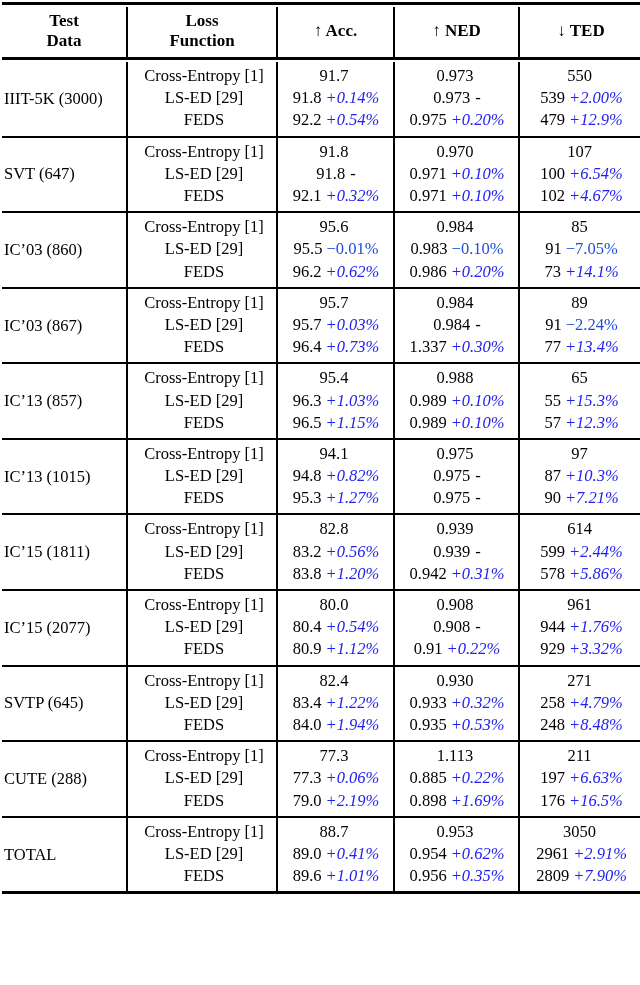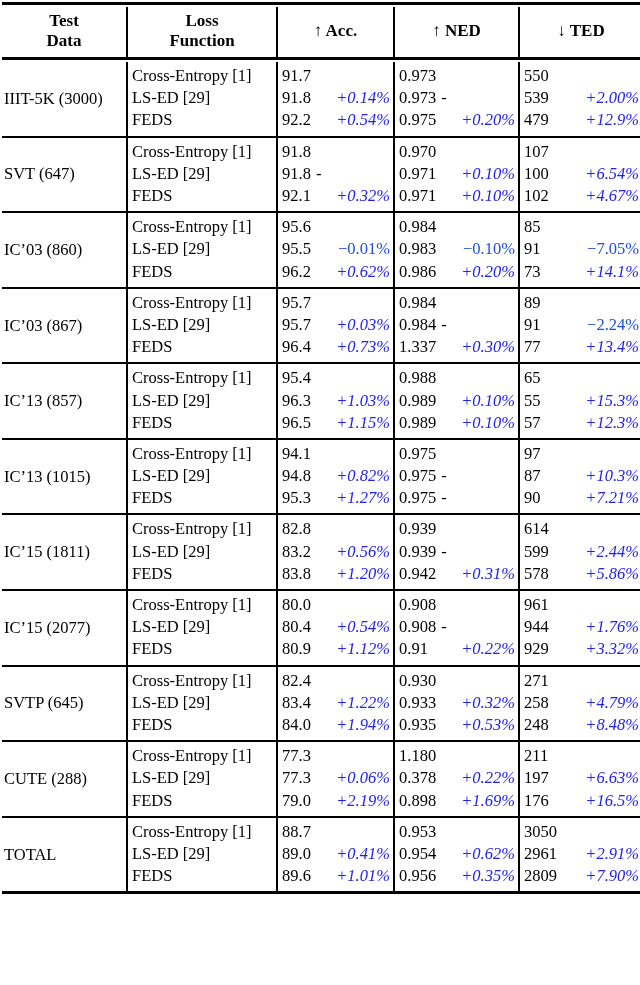--- a/index.html
+++ b/index.html
@@ -69,20 +69,21 @@
     text-align: left;
     font-size: 16.5px;
     white-space: nowrap;
     padding: 0 2px;
   }
   .stack {
     display: flex;
     flex-direction: column;
     justify-content: center;
     padding: 3px 0 4px 0;
+    align-items: center;
   }
   .stack > div {
     line-height: 1.345;
     height: 22.2px;
     white-space: nowrap;
     overflow: visible;
   }
 
   .loss-cell .stack > div {
     padding-left: 4px;
@@ -722,25 +723,25 @@
               </div>
               <div>
                 <span class="val">79.0</span>
                 <span class="delta up">+2.19%</span>
               </div>
             </div>
           </td>
           <td class="num-cell vrule">
             <div class="stack">
               <div>
-                <span class="val">1.180</span>
-                <span class="delta neutral"></span>
-              </div>
-              <div>
-                <span class="val">0.378</span>
+                <span class="val">1.113</span>
+                <span class="delta neutral"></span>
+              </div>
+              <div>
+                <span class="val">0.885</span>
                 <span class="delta up">+0.22%</span>
               </div>
               <div>
                 <span class="val">0.898</span>
                 <span class="delta up">+1.69%</span>
               </div>
             </div>
           </td>
           <td class="num-cell vrule">
             <div class="stack">

